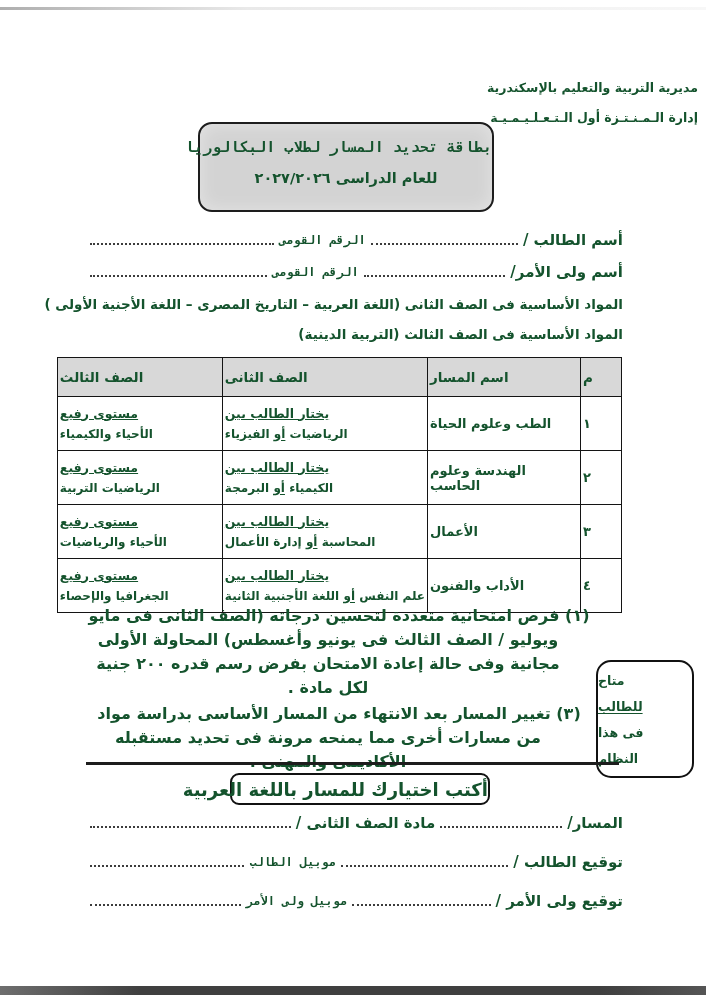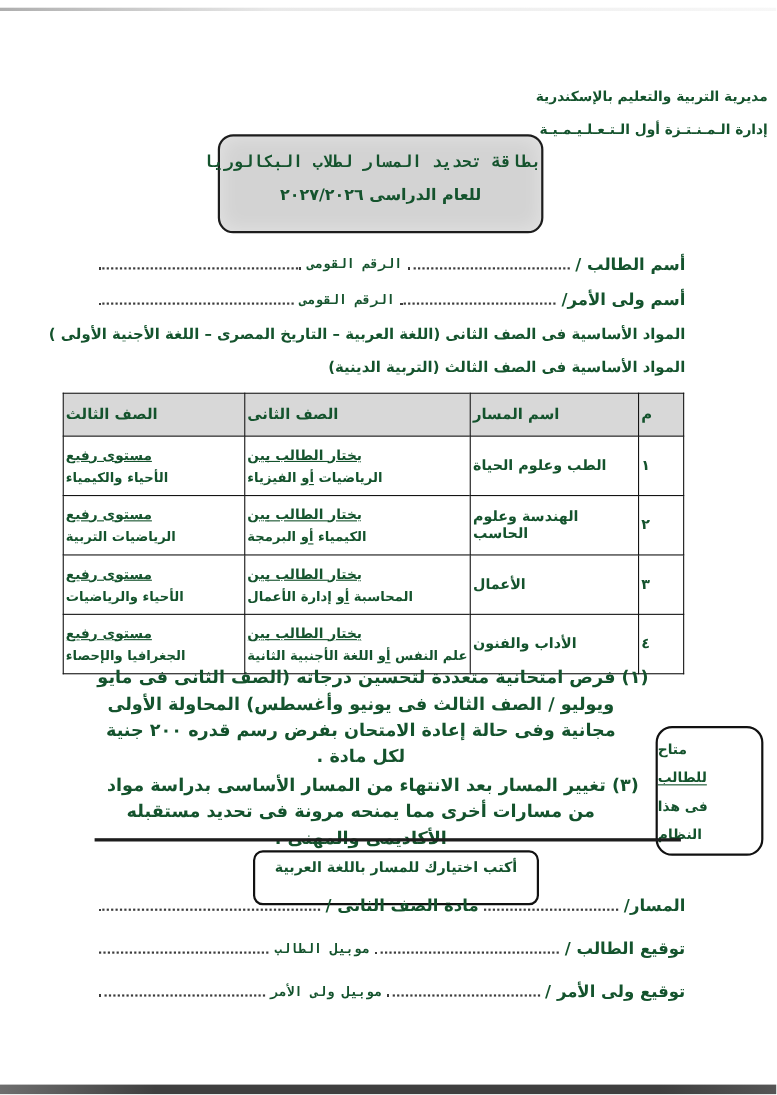--- a/index.html
+++ b/index.html
@@ -42,22 +42,22 @@
   .cell-sub{font-size:12px;letter-spacing:-0.2px;white-space:nowrap;line-height:20px;}
   .cell-top{font-size:12.5px;white-space:nowrap;line-height:20px;text-decoration:underline;}
   .u{text-decoration:underline;text-underline-offset:2px;}
   
   .notes{position:absolute;top:604px;right:114px;width:506px;font-size:16px;line-height:24px;text-align:center;}
   .notes p{margin:0 0 2px 0;padding-right:22px;text-indent:-22px;}
   .side-box{position:absolute;top:628px;right:12px;width:98px;height:118px;
     border:2.5px solid #111;border-radius:15px;text-align:left;font-size:12.5px;line-height:26px;padding-top:6px;box-sizing:border-box;margin-top:32px;}
   
   .divider{position:absolute;top:762px;right:87px;left:86px;height:3px;background:#1d1d1d;}
-  .choice-box{position:absolute;top:773px;left:230px;width:260px;height:50px;border:2.5px solid #111;
-    border-radius:9px;text-align:center;line-height:30px;font-size:13px;white-space:nowrap;box-sizing:border-box;}
+  .choice-box{position:absolute;top:773px;left:230px;width:260px;height:32px;border:2.5px solid #111;
+    border-radius:9px;text-align:center;line-height:30px;font-size:18px;white-space:nowrap;box-sizing:border-box;}
 </style>
 </head>
 <body>
 
 <div class="page">
   <div class="scan-top"></div>
   <div class="scan-bottom"></div>
 
   <div class="header">
     <div class="hline">مديرية التربية والتعليم بالإسكندرية</div>

